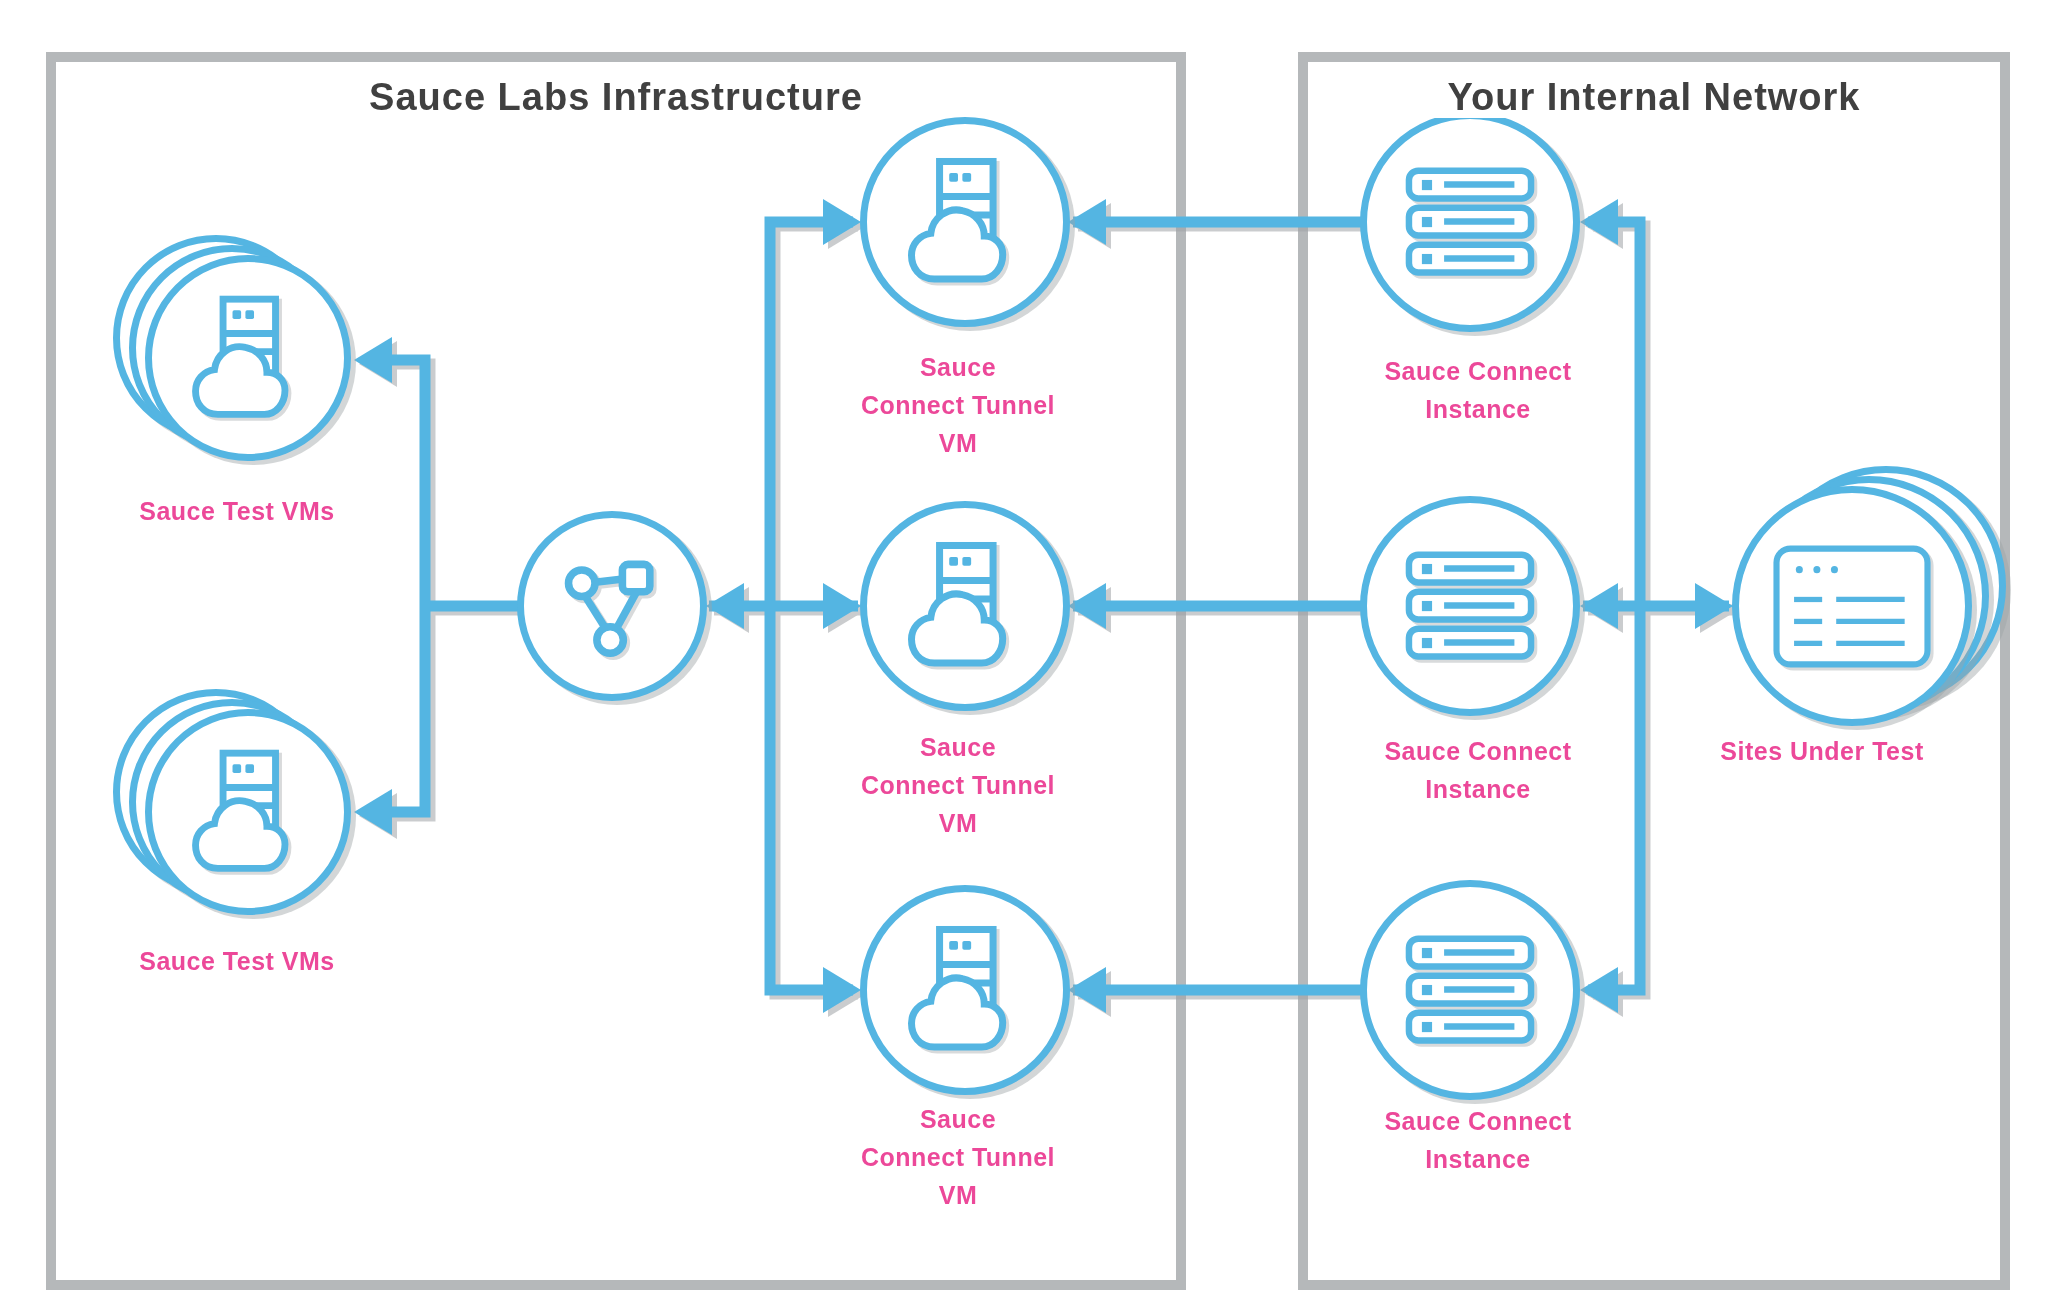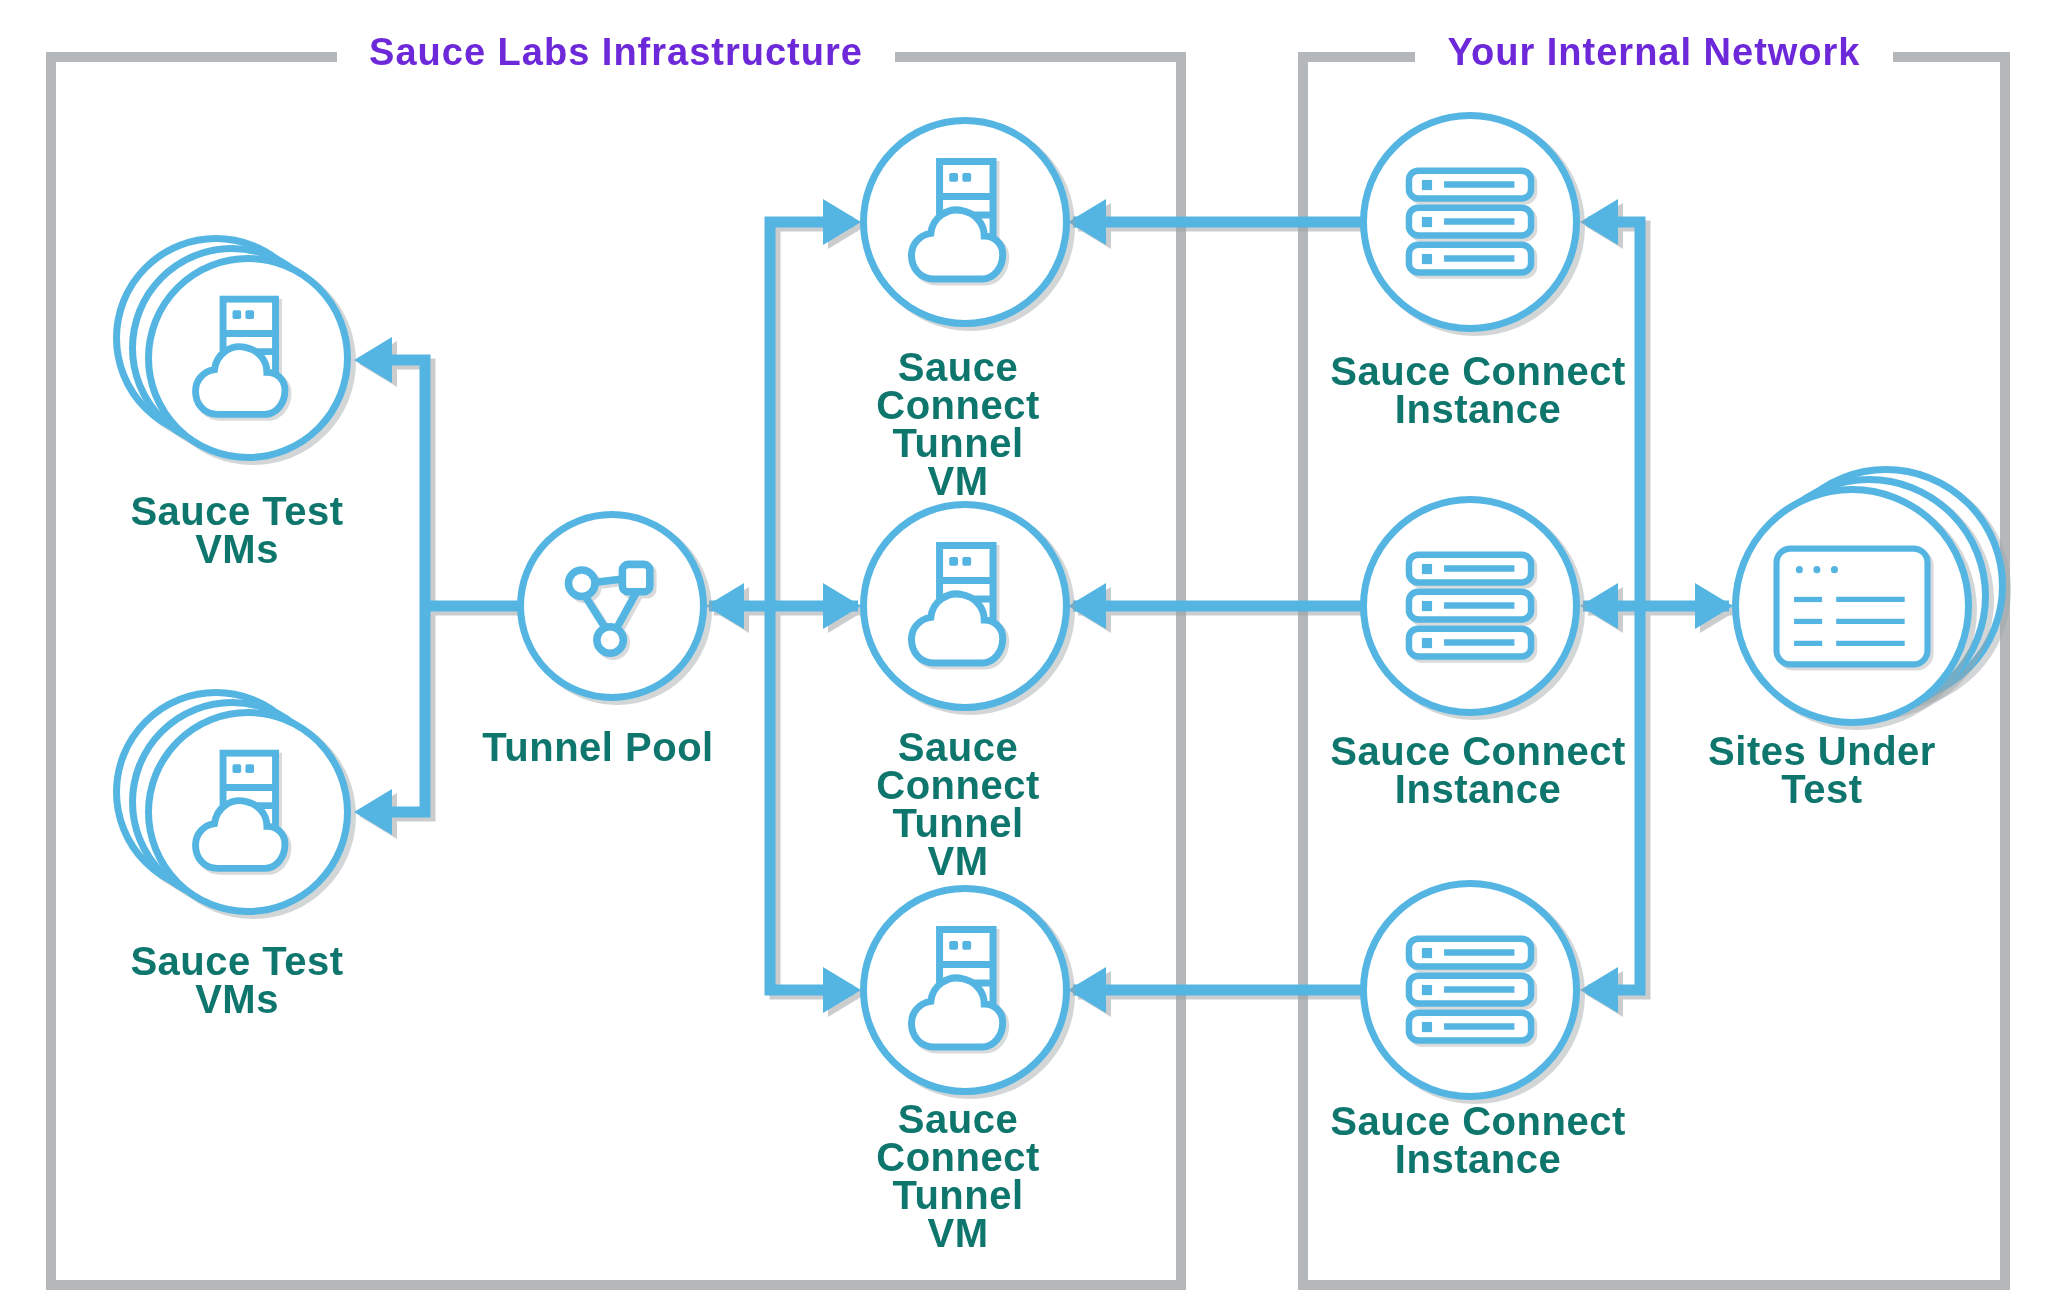--- a/index.html
+++ b/index.html
@@ -1,29 +1,29 @@
 <!DOCTYPE html>
 <html><head>
 <meta charset="utf-8">
 <style>
   html,body{margin:0;padding:0;background:#ffffff;}
   #stage{position:relative;width:2056px;height:1316px;background:#ffffff;overflow:hidden;
          font-family:"Liberation Sans", sans-serif;}
   .gbox{position:absolute;border:10px solid #b5b8ba;box-sizing:border-box;z-index:1;}
   .gtitle{position:absolute;z-index:5;text-align:center;font-weight:bold;font-size:38px;
-          letter-spacing:1px;color:#6d28d9;}
+          letter-spacing:1px;color:#404040;margin-top:45px;}
   .gtitle span{background:#ffffff;padding:0 32px;}
   #connectors{position:absolute;left:0;top:0;z-index:2;
           filter:drop-shadow(5px 4px 0 rgba(158,163,166,0.55));}
   .circle{position:absolute;background:#ffffff;border:7px solid #54b5e2;border-radius:50%;
           box-sizing:border-box;display:flex;align-items:center;justify-content:center;
           box-shadow:5px 4px 0 0 rgba(158,163,166,0.45);z-index:3;}
   .cluster{position:absolute;z-index:3;}
   .lbl{position:absolute;z-index:4;width:300px;text-align:center;font-weight:bold;
-       font-size:40px;line-height:38px;color:#0f766e;white-space:pre-line;letter-spacing:.5px;}
+       font-size:25px;line-height:38px;color:#ec4899;white-space:pre-line;letter-spacing:.5px;}
   .icon{filter:drop-shadow(3px 3px 0 rgba(158,163,166,0.4));}
   svg.defs{position:absolute;width:0;height:0;}
 </style>
 </head>
 <body>
 
 <svg class="defs" aria-hidden="true">
   <defs>
     <symbol id="ic-cloud-server" viewBox="0 0 130 150">
       <rect x="36" y="6" width="61" height="100" fill="#ffffff" stroke="#54b5e2" stroke-width="8"></rect>
@@ -136,21 +136,20 @@
         </svg>
     </div>
   </div>
   <div class="lbl" style="left:87px;top:942px;">Sauce Test VMs</div>
 
   <div class="circle" style="left:517px;top:511px;width:190px;height:190px;">
     <svg class="icon" width="104" height="104">
         <use href="#ic-network"></use>
       </svg>
   </div>
-  <div class="lbl" style="left:448px;top:728px;">Tunnel Pool</div>
 
   <div class="circle" style="left:860px;top:117px;width:210px;height:210px;">
     <svg class="icon" width="114" height="132">
         <use href="#ic-cloud-server"></use>
       </svg>
   </div>
   <div class="lbl" style="left:808px;top:348px;">Sauce
 Connect Tunnel
 VM</div>
 

